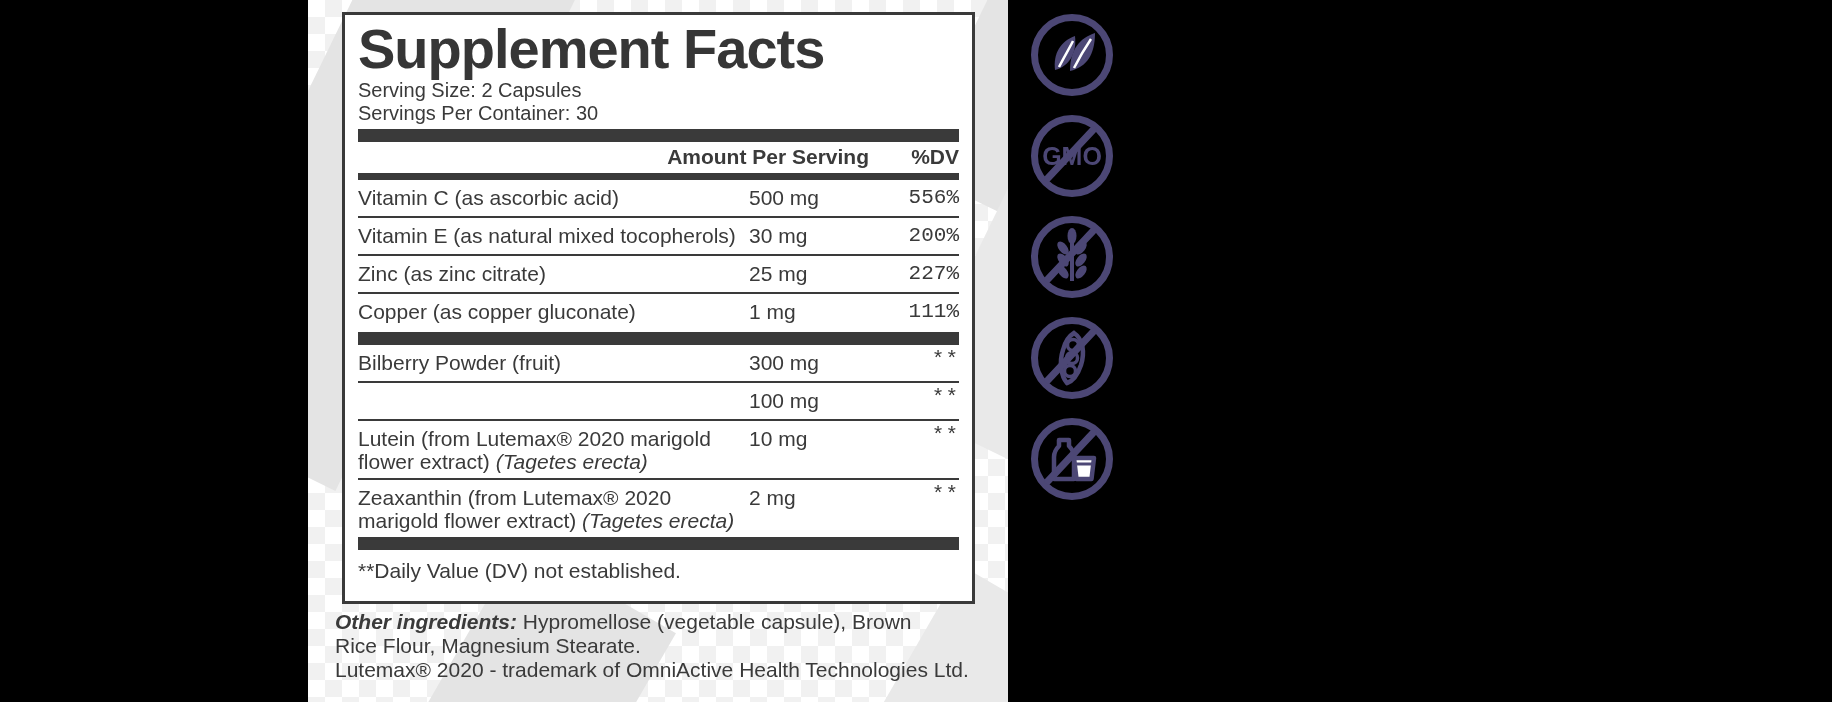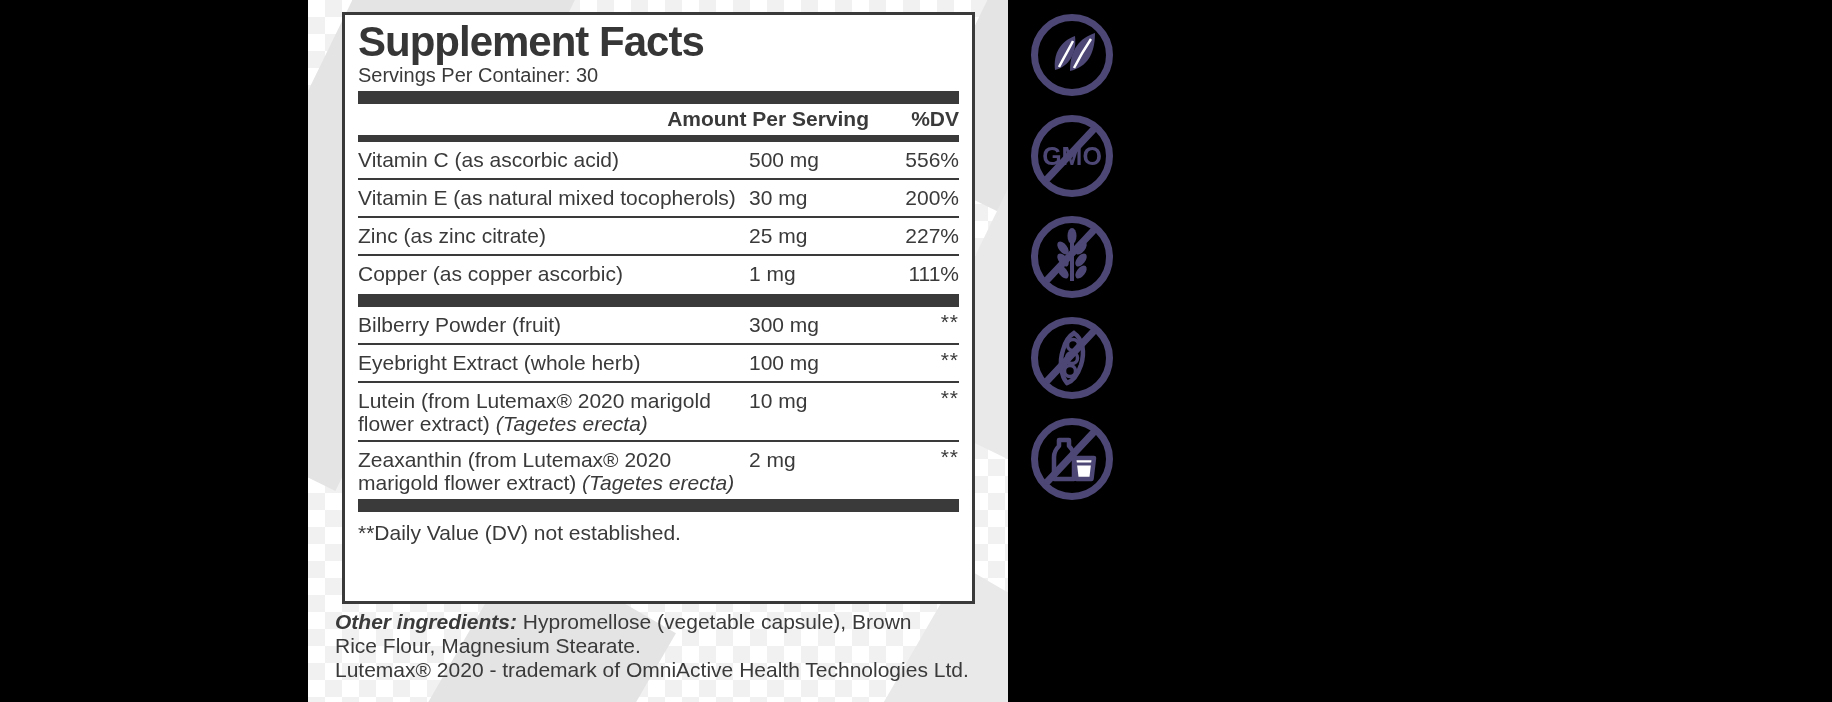--- a/index.html
+++ b/index.html
@@ -21,36 +21,36 @@
   .s3 { left:640px; top:205px;  width:160px; height:250px; transform:rotate(26deg); background:#e9e9e9; }
   .s4 { left:95px;  top:560px;  width:180px; height:420px; transform:rotate(30deg); }
   .s5 { left:585px; top:585px;  width:140px; height:240px; transform:rotate(30deg); background:#e9e9e9; }
 
   
   #panel {
     position:absolute; z-index:2; left:34px; top:12px; width:633px; height:592px;
     background:#fff; border:3px solid #3a3a3a; color:#3a3a3a;
     padding:4px 13px 0 13px;
   }
-  .title { font-size:42px; font-weight:700; letter-spacing:-1px; line-height:1.08; color:#363636; }
+  .title { font-size:56px; font-weight:700; letter-spacing:-1px; line-height:1.08; color:#363636; }
   .serv  { font-size:20px; line-height:23px; }
   .bar      { height:13px; background:#3a3a3a; }
   .bar.top  { margin-top:4px; }
   .bar.mid  { height:7px; }
   .headrow { display:flex; align-items:flex-end; height:31px; padding-bottom:4px;
              font-size:21px; font-weight:700;gap:8px; }
   .headrow .spacer { flex:1; }
   .headrow .amt-h { margin-left:auto; }
   .headrow .dv-h  { width:82px; text-align:right; }
   .row { display:flex; align-items:flex-start; border-bottom:2px solid #3a3a3a;
          padding:6px 0 5px 0; min-height:38px; font-size:21px; line-height:23px; }
   .row.norule { border-bottom:none; }
   .row .name { flex:1; max-width:402px; }
   .row .amt  { width:128px; margin-left:auto; text-align:left; }
-  .row .dv   { width:82px; text-align:right; }
+  .row .dv   { width:82px; text-align:right;font-family:Liberation Mono, monospace; }
   .row .dv.star { font-size:21px; line-height:18px; letter-spacing:1px; }
   .name i { font-style:italic; }
   .footnote { font-size:21px; padding-top:9px; }
 
   
   #footer-text {
     position:absolute; z-index:3; left:27px; top:610px; width:670px;
     color:#3a3a3a; font-size:21px; line-height:23.5px;
   }
   #footer-text .oi { max-width:585px; }
@@ -70,20 +70,21 @@
 
   <div id="content-region">
     <div class="swoosh s1"></div>
     <div class="swoosh s2"></div>
     <div class="swoosh s3"></div>
     <div class="swoosh s4"></div>
     <div class="swoosh s5"></div>
 
     <div id="panel">
       <div class="title">Supplement Facts</div>
+      <div class="serv">Serving Size: 2 Capsules</div>
       <div class="serv">Servings Per Container: 30</div>
 
       <div class="bar top"></div>
 
       <div class="headrow">
         <span class="spacer"></span>
         <span class="amt-h">Amount Per Serving</span>
         <span class="dv-h">%DV</span>
       </div>
 
@@ -98,34 +99,33 @@
         <span class="name">Vitamin E (as natural mixed tocopherols)</span>
         <span class="amt">30 mg</span>
         <span class="dv">200%</span>
       </div>
       <div class="row">
         <span class="name">Zinc (as zinc citrate)</span>
         <span class="amt">25 mg</span>
         <span class="dv">227%</span>
       </div>
       <div class="row norule">
-        <span class="name">Copper (as copper ascorbic)</span>
+        <span class="name">Copper (as copper gluconate)</span>
         <span class="amt">1 mg</span>
         <span class="dv">111%</span>
       </div>
 
       <div class="bar"></div>
 
       <div class="row">
         <span class="name"><span>Bilberry Powder (fruit)</span><i></i></span>
         <span class="amt">300 mg</span>
         <span class="dv star">**</span>
       </div>
       <div class="row">
-        <span class="name"><span>Eyebright Extract (whole herb)</span><i></i></span>
         <span class="amt">100 mg</span>
         <span class="dv star">**</span>
       </div>
       <div class="row">
         <span class="name"><span>Lutein (from Lutemax® 2020 marigold flower extract) </span><i>(Tagetes erecta)</i></span>
         <span class="amt">10 mg</span>
         <span class="dv star">**</span>
       </div>
       <div class="row norule">
         <span class="name"><span>Zeaxanthin (from Lutemax® 2020 marigold flower extract) </span><i>(Tagetes erecta)</i></span>

